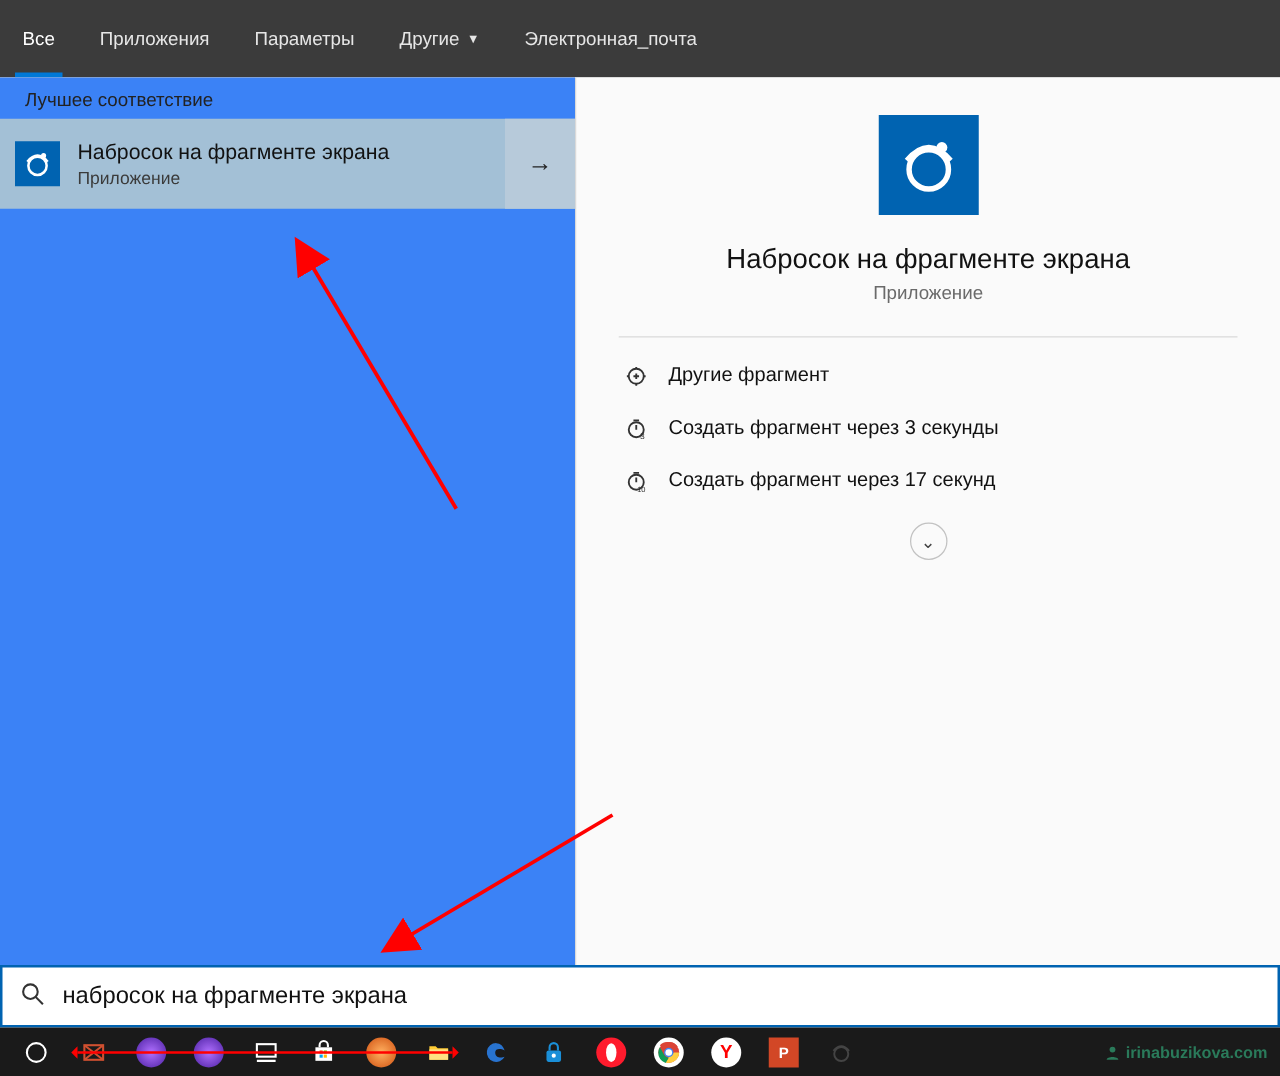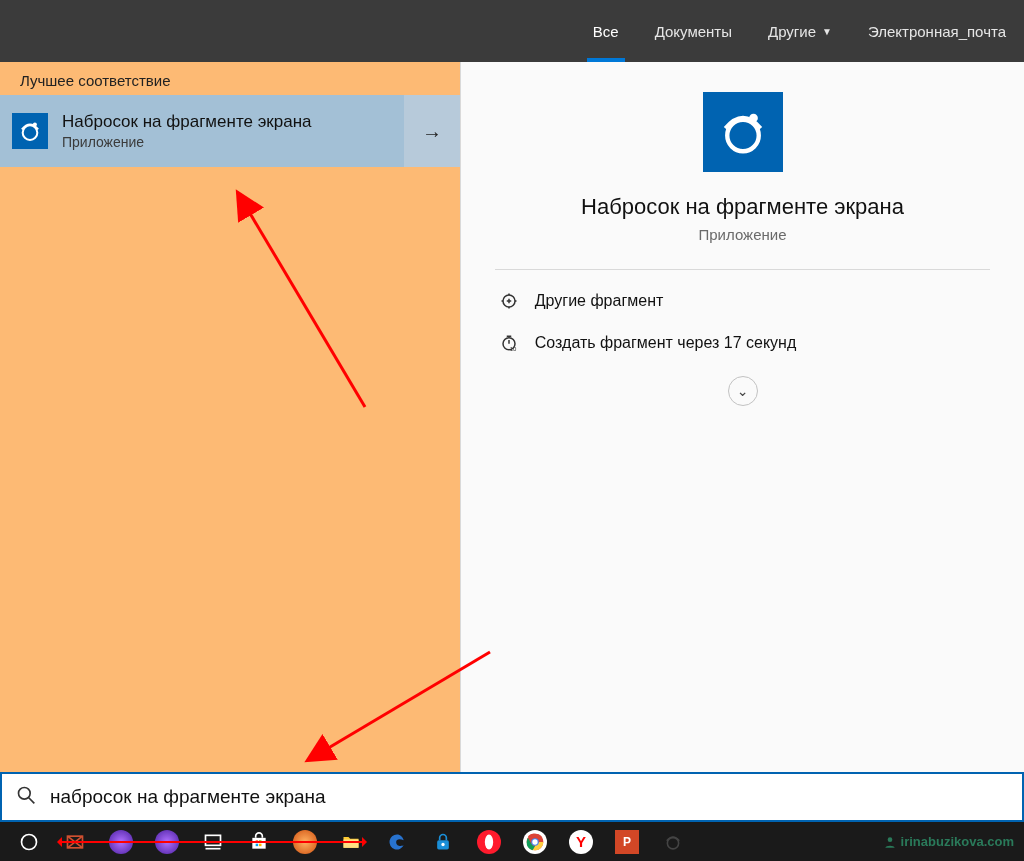--- a/index.html
+++ b/index.html
@@ -3,21 +3,21 @@
 <meta charset="utf-8">
 <style>
   * { box-sizing: border-box; margin: 0; padding: 0; font-family: "Segoe UI", Arial, sans-serif; }
   html, body { width: 1024px; height: 861px; overflow: hidden; background: #fff; }
 
   
   .tabbar {
     height: 62px;
     background: #3b3b3b;
     display: flex;
-    align-items: flex-end;
+    align-items: flex-start;
     color: #e6e6e6;
     font-size: 15px;
     padding: 0 0 0 0;
     position: relative;
     flex-direction: column;
   }
   .tabs { display: flex; height: 100%; }
   .tab {
     padding: 0 18px;
     height: 100%;
@@ -50,21 +50,21 @@
 
   
   .main {
     display: flex;
     height: 710px;
     background: #e6e6e6;
     position: relative;
   }
   .left-pane {
     width: 460px;
-    background: #fdba74;
+    background: #3b82f6;
     position: relative;
   }
   .section-title {
     padding: 10px 20px 6px 20px;
     font-size: 15px;
     color: #222;
   }
   .result-row {
     display: flex;
     align-items: stretch;
@@ -232,21 +232,24 @@
 </style>
 </head>
 <body>
 
 <div class="tabbar">
   <div class="tabs">
     <div class="tab active">
         <span>Все</span>
       </div>
     <div class="tab">
-        <span>Документы</span>
+        <span>Приложения</span>
+      </div>
+    <div class="tab">
+        <span>Параметры</span>
       </div>
     <div class="tab">
       <span>Другие</span>
       <span class="chev">▼</span>
     </div>
     <div class="tab">
         <span>Электронная_почта</span>
       </div>
   </div>
 </div>
@@ -295,20 +298,30 @@
               <path d="M9 12h6M12 9v6"></path>
             </svg>
         </span>
         <span>Другие фрагмент</span>
       </div>
       <div class="action">
         <span class="ico">
           <svg viewBox="0 0 24 24" fill="none" stroke="currentColor" stroke-width="2">
               <circle cx="12" cy="13" r="8"></circle>
               <path d="M12 13V8M9 3h6"></path>
+              <text x="16" y="23" font-size="9" fill="currentColor" stroke="none">3</text>
+            </svg>
+        </span>
+        <span>Создать фрагмент через 3 секунды</span>
+      </div>
+      <div class="action">
+        <span class="ico">
+          <svg viewBox="0 0 24 24" fill="none" stroke="currentColor" stroke-width="2">
+              <circle cx="12" cy="13" r="8"></circle>
+              <path d="M12 13V8M9 3h6"></path>
               <text x="13" y="23" font-size="8" fill="currentColor" stroke="none">10</text>
             </svg>
         </span>
         <span>Создать фрагмент через 17 секунд</span>
       </div>
     </div>
 
     <div class="expand-chev">
       <span>⌄</span>
     </div>

